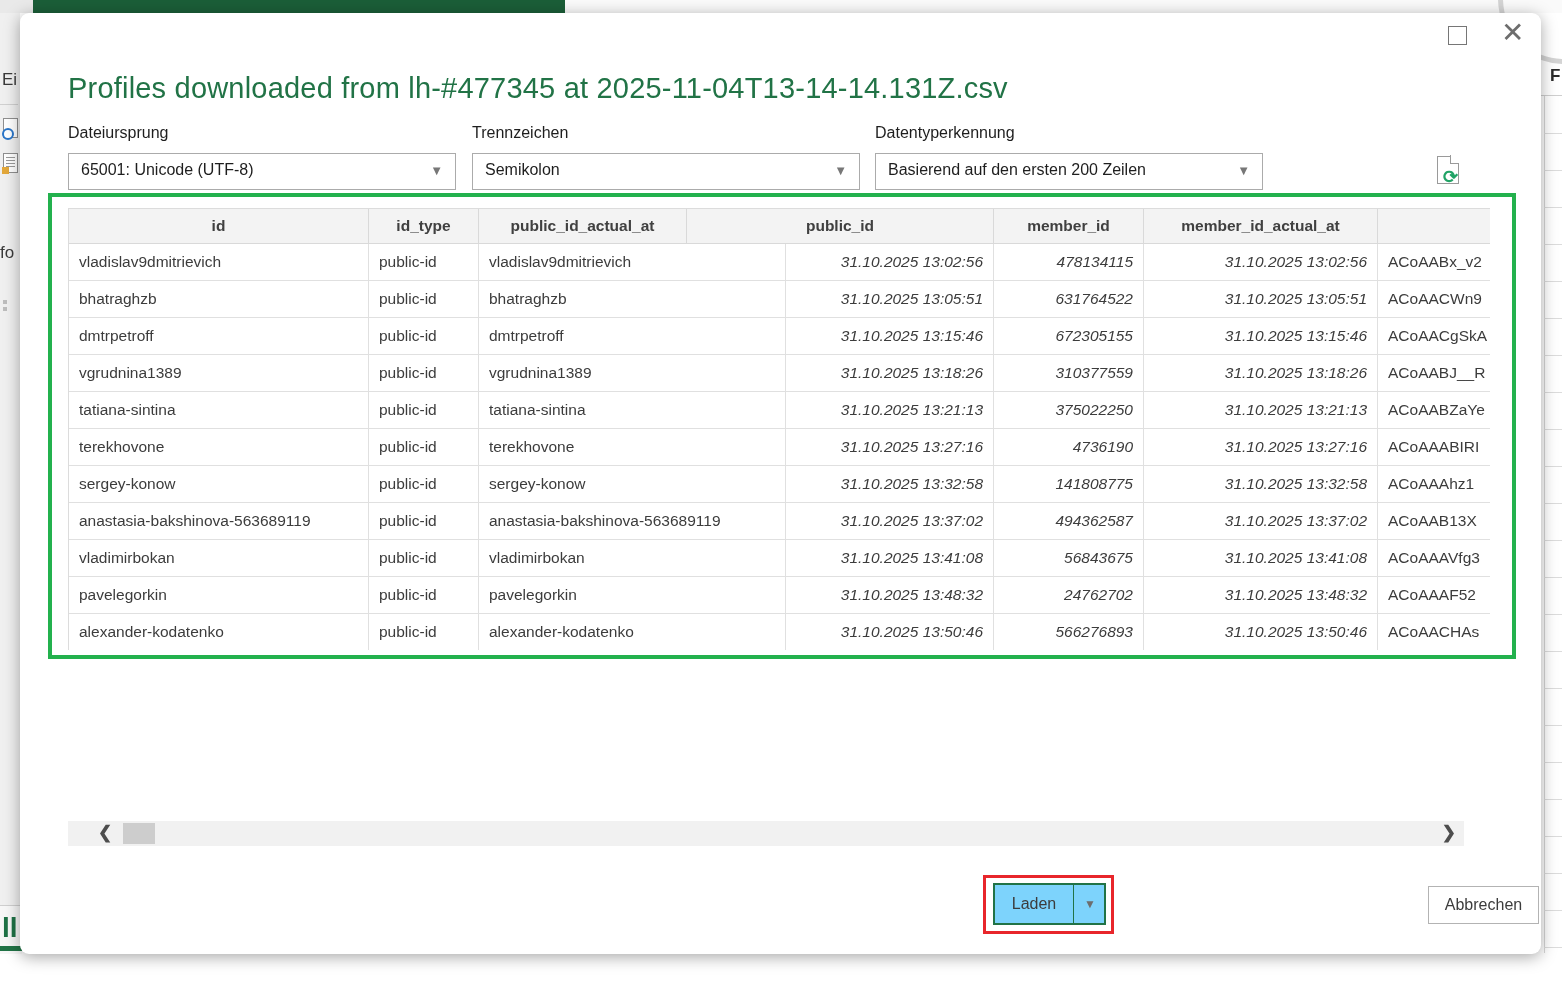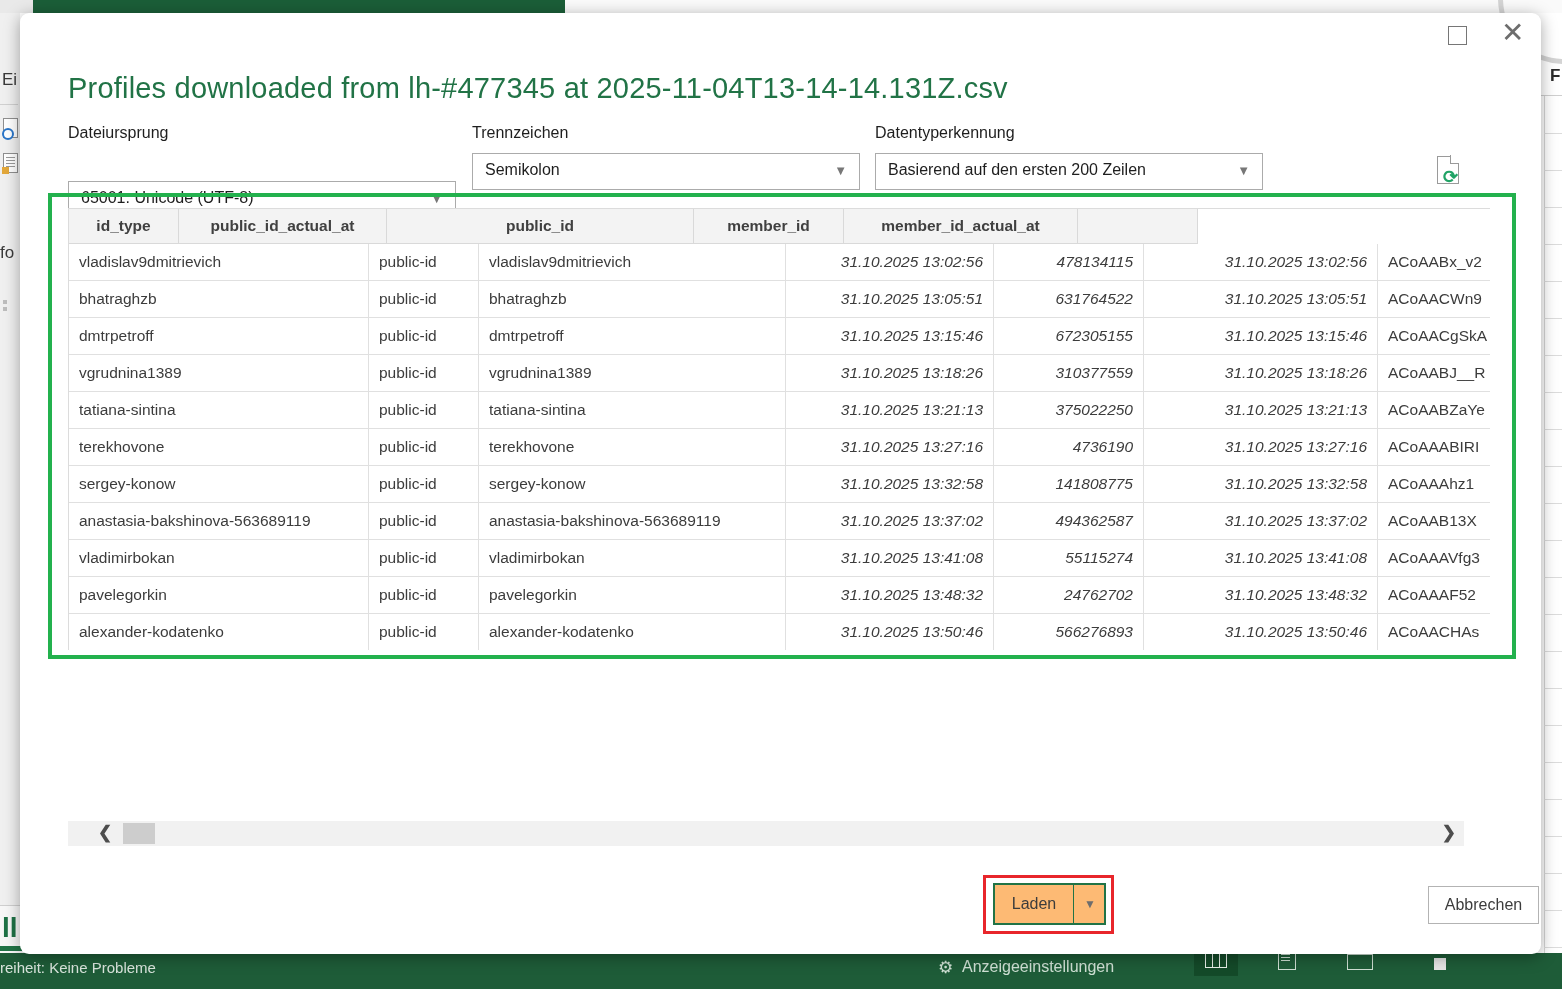--- a/index.html
+++ b/index.html
@@ -78,21 +78,21 @@
   .c6{width:120px;flex:none;}
   .pv-row:not(.pv-head) .c3,.pv-row:not(.pv-head) .c4,.pv-row:not(.pv-head) .c5{font-style:italic;text-align:right;}
 
   
   .hscroll{position:absolute;left:68px;top:821px;width:1396px;height:25px;background:#f1f1f1;z-index:20;}
   .hs-left{position:absolute;left:30px;top:1px;font-size:17px;font-weight:bold;color:#4d4d4d;cursor:pointer;}
   .hs-thumb{position:absolute;left:55px;top:2px;width:32px;height:21px;background:#cdcdcd;cursor:grab;}
   .hs-right{position:absolute;right:8px;top:1px;font-size:17px;font-weight:bold;color:#4d4d4d;cursor:pointer;}
 
   
-  .btn-load{position:absolute;left:993px;top:883px;width:113px;height:42px;border:2px solid #217346;background:#fdba74;z-index:20;box-sizing:border-box;cursor:pointer;}
+  .btn-load{position:absolute;left:993px;top:883px;width:113px;height:42px;border:2px solid #217346;background:#7dd3fc;z-index:20;box-sizing:border-box;cursor:pointer;}
   .btn-load .load-main{position:absolute;left:0;top:0;width:78px;height:100%;font-size:16px;color:#3c3c3c;text-align:center;line-height:38px;}
   .btn-load .load-split{position:absolute;left:78px;top:0;width:1px;height:100%;background:#217346;}
   .btn-load .load-arrow{position:absolute;left:79px;top:0;width:32px;height:100%;text-align:center;font-size:12px;color:#6d6d6d;line-height:38px;}
   .btn-plain{position:absolute;top:886px;height:38px;border:1px solid #b3b3b3;background:#fff;z-index:20;box-sizing:border-box;font-size:16px;color:#3c3c3c;text-align:center;line-height:36px;cursor:pointer;}
   .btn-transform{left:1135px;width:208px;}
   .btn-cancel{left:1428px;width:111px;}
 
   
   .anno-green{position:absolute;left:48px;top:193px;width:1468px;height:466px;border:4px solid #23b14d;box-sizing:border-box;z-index:50;pointer-events:none;}
   .anno-red{position:absolute;left:983px;top:875px;width:131px;height:59px;border:3px solid #e8262b;box-sizing:border-box;z-index:50;pointer-events:none;}
@@ -140,70 +140,52 @@
       <div class="bg-grid-hline" style="top: 688px;"></div>
       <div class="bg-grid-hline" style="top: 725px;"></div>
       <div class="bg-grid-hline" style="top: 762px;"></div>
       <div class="bg-grid-hline" style="top: 799px;"></div>
       <div class="bg-grid-hline" style="top: 836px;"></div>
       <div class="bg-grid-hline" style="top: 873px;"></div>
       <div class="bg-grid-hline" style="top: 910px;"></div>
       <div class="bg-grid-hline" style="top: 947px;"></div>
     </div>
 
-  <div class="status-bar">
-    <div class="status-left-text">reiheit: Keine Probleme</div>
-    <div class="status-gear">⚙</div>
-    <div class="status-display-label">Anzeigeeinstellungen</div>
-    <div class="status-view v1">
-      <div class="glyph-grid">
-          <span></span>
-          <span></span>
-          <span></span>
-        </div>
-    </div>
-    <div class="status-view v2">
-      <div class="glyph-page"></div>
-    </div>
-    <div class="status-view v3">
-      <div class="glyph-layout"></div>
-    </div>
-    <div class="status-zoom-handle"></div>
-  </div>
 
   <div class="dialog"></div>
   <div class="win-max"></div>
   <div class="win-close">✕</div>
   <div class="dlg-title">Profiles downloaded from lh-#477345 at 2025-11-04T13-14-14.131Z.csv</div>
 
   <div class="field-label" style="left:68px;">Dateiursprung</div>
   <div class="field-label" style="left:472px;">Trennzeichen</div>
   <div class="field-label" style="left:875px;">Datentyperkennung</div>
 
-  <div class="combo" style="left:68px;margin-top:28px;">
+  <div class="combo" style="left:68px;">
     <span class="combo-value">65001: Unicode (UTF-8)</span>
     <span class="combo-arrow">▼</span>
   </div>
   <div class="combo" style="left:472px;">
     <span class="combo-value">Semikolon</span>
     <span class="combo-arrow">▼</span>
   </div>
   <div class="combo" style="left:875px;">
     <span class="combo-value">Basierend auf den ersten 200 Zeilen</span>
     <span class="combo-arrow">▼</span>
   </div>
 
   <div class="refresh-icon">
     <div class="doc"></div>
     <div class="fold"></div>
     <div class="arrows">⟳</div>
   </div>
 
   <div class="pv-table" id="pv-table">
       <div class="pv-row pv-head">
+        <div class="pv-cell c0">id</div>
         <div class="pv-cell c1">id_type</div>
         <div class="pv-cell c3">public_id_actual_at</div>
         <div class="pv-cell c2">public_id</div>
         <div class="pv-cell c4">member_id</div>
         <div class="pv-cell c5">member_id_actual_at</div>
         <div class="pv-cell c6"></div>
       </div>
       <div class="pv-row">
         <div class="pv-cell c0">vladislav9dmitrievich</div>
         <div class="pv-cell c1">public-id</div>
@@ -274,21 +256,21 @@
         <div class="pv-cell c3">31.10.2025 13:37:02</div>
         <div class="pv-cell c4">494362587</div>
         <div class="pv-cell c5">31.10.2025 13:37:02</div>
         <div class="pv-cell c6">ACoAAB13X</div>
       </div>
       <div class="pv-row">
         <div class="pv-cell c0">vladimirbokan</div>
         <div class="pv-cell c1">public-id</div>
         <div class="pv-cell c2">vladimirbokan</div>
         <div class="pv-cell c3">31.10.2025 13:41:08</div>
-        <div class="pv-cell c4">55115274</div>
+        <div class="pv-cell c4">56843675</div>
         <div class="pv-cell c5">31.10.2025 13:41:08</div>
         <div class="pv-cell c6">ACoAAAVfg3</div>
       </div>
       <div class="pv-row">
         <div class="pv-cell c0">pavelegorkin</div>
         <div class="pv-cell c1">public-id</div>
         <div class="pv-cell c2">pavelegorkin</div>
         <div class="pv-cell c3">31.10.2025 13:48:32</div>
         <div class="pv-cell c4">24762702</div>
         <div class="pv-cell c5">31.10.2025 13:48:32</div>

